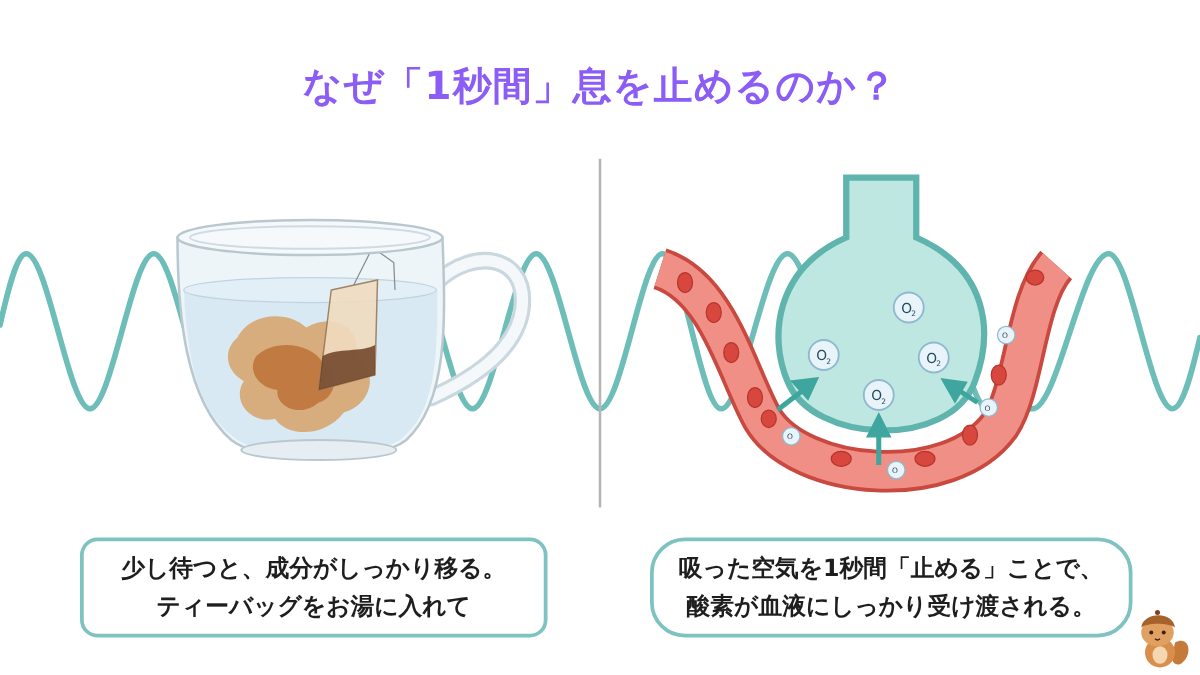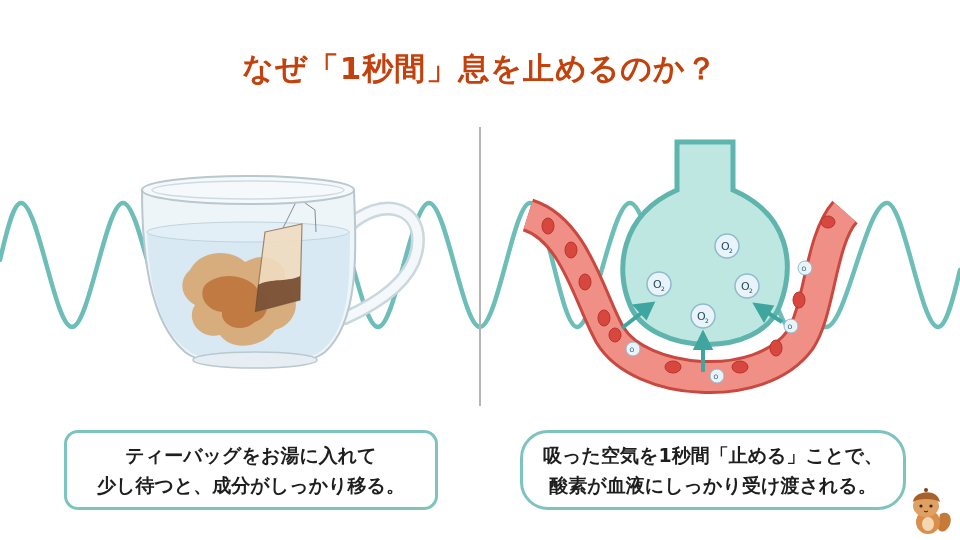--- a/index.html
+++ b/index.html
@@ -4,21 +4,21 @@
 <style>
   html, body { margin: 0; padding: 0; }
   body {
     width: 960px; height: 540px; position: relative; overflow: hidden;
     background: #ffffff;
     font-family: "DejaVu Sans", "Liberation Sans", sans-serif;
     color: #1a1a1a;
   }
   .title {
     position: absolute; left: 0; top: 48px; width: 960px; text-align: center;
-    font-size: 31px; font-weight: bold; letter-spacing: 1px; color: #c2410c;
+    font-size: 31px; font-weight: bold; letter-spacing: 1px; color: #8b5cf6;
   }
   .stage { position: absolute; left: 0; top: 0; width: 960px; height: 540px; }
   .caption {
     position: absolute; top: 430px; height: 80px;
     border: 3px solid #7ec3c0; border-radius: 14px; background: #ffffff;
     box-sizing: border-box; display: flex; flex-direction: column;
     justify-content: center; align-items: center;
     font-size: 19px; line-height: 30px; color: #1e1e1e; font-weight: bold;
   }
   .caption-left { left: 64px; width: 374px; }
@@ -125,22 +125,22 @@
           <circle r="7" fill="#e9f4fa" stroke="#8fb9cf" stroke-width="1"></circle>
           <text x="-3.5" y="2.5" font-size="6" fill="#244a60" font-family="DejaVu Sans, sans-serif">O</text>
         </g>
     </g>
   </g>
 </svg>
 
 <div class="title">なぜ「1秒間」息を止めるのか？</div>
 
 <div class="caption caption-left">
+  <span>少し待つと、成分がしっかり移る。</span>
   <span>ティーバッグをお湯に入れて</span>
-  <span>少し待つと、成分がしっかり移る。</span>
 </div>
 
 <div class="caption caption-right">
   <span>吸った空気を1秒間「止める」ことで、</span>
   <span>酸素が血液にしっかり受け渡される。</span>
 </div>
 
 <svg class="mascot" viewBox="0 0 50 52">
   <path d="M34,30 C46,24 48,40 40,46 C36,50 30,46 32,40 Z" fill="#c57a3a"></path>
   <ellipse cx="22" cy="38" rx="12" ry="12" fill="#d98e4b"></ellipse>

